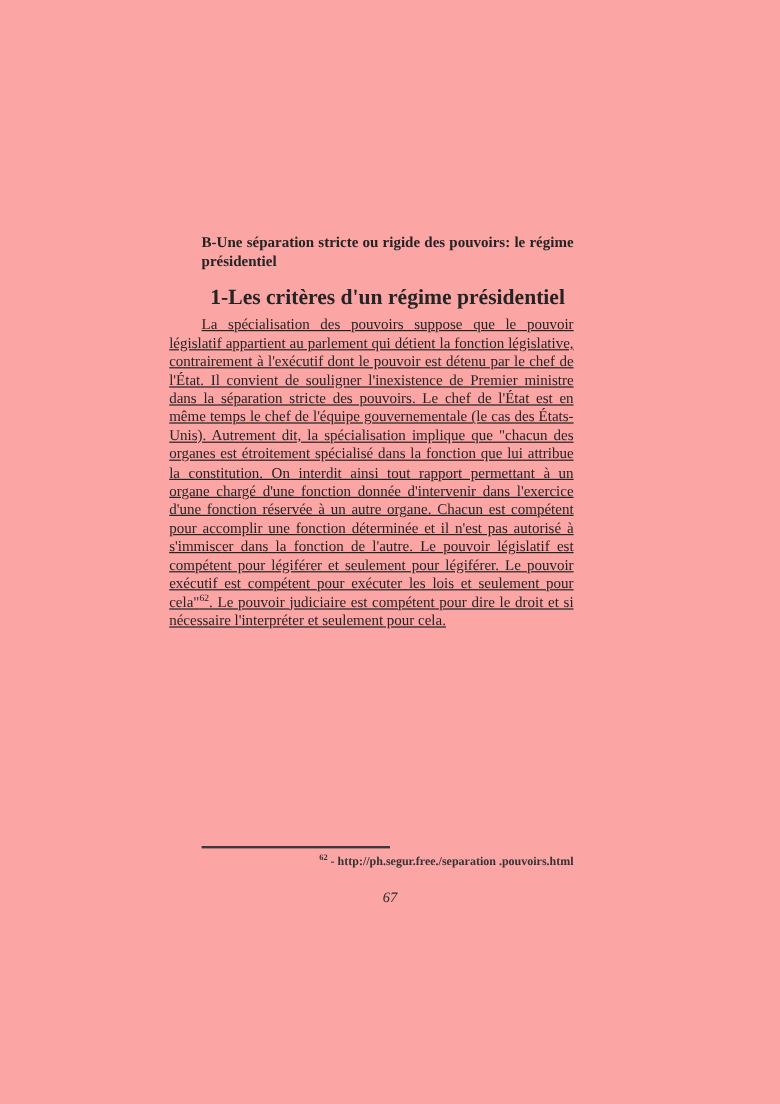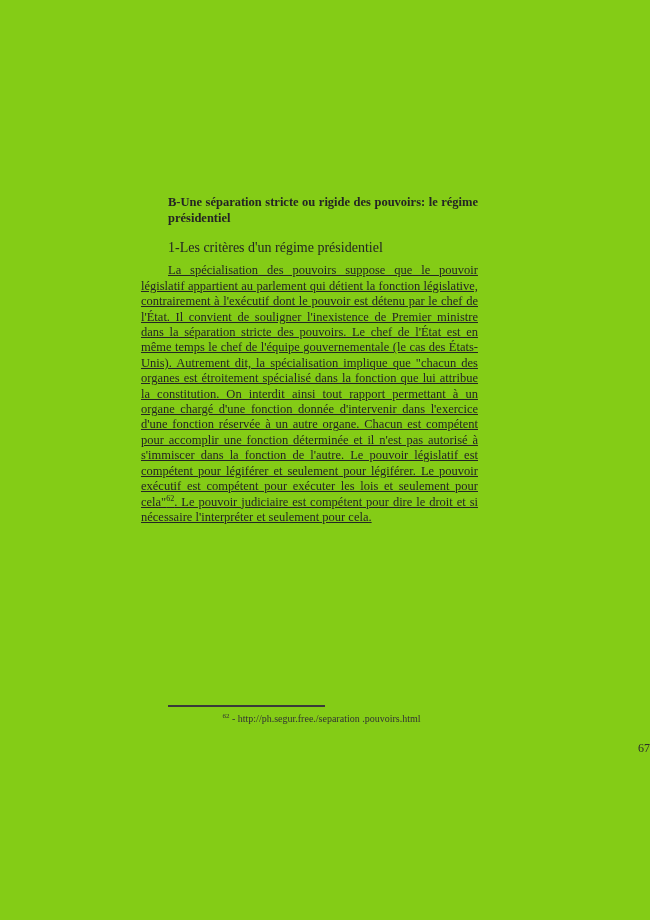--- a/index.html
+++ b/index.html
@@ -4,21 +4,21 @@
 <style>
   html, body {
     margin: 0;
     padding: 0;
     background: #ffffff;
   }
   .page {
     position: relative;
     width: 650px;
     height: 920px;
-    background: #84cc16;
+    background: #fca5a5;
     font-family: "Liberation Serif", "DejaVu Serif", serif;
     color: #242424;
     overflow: hidden;
   }
   .content {
     position: absolute;
     left: 141px;
     top: 194px;
     width: 337px;
   }
@@ -35,24 +35,24 @@
     font-weight: bold;
     line-height: 15.4px;
     text-align: justify;
     text-indent: 27px;
   }
   .subheads {
     margin: 14px 0 0 27px;
   }
   .subhead {
     margin: 0;
-    font-size: 14px;
-    font-weight: normal;
+    font-size: 18px;
+    font-weight: bold;
     line-height: 15.4px;
-    text-align: left;
+    text-align: center;
   }
   .body-para {
     margin: 12px 0 0 0;
     font-size: 12.5px;
     line-height: 15.4px;
     text-align: justify;
     text-indent: 27px;
   }
   .body-para.main {
     margin-top: 8px;
@@ -74,35 +74,37 @@
     width: 157px;
     height: 1.5px;
     background: #3a3a3a;
   }
   .footnote-text {
     margin: 6px 0 12px 0;
     padding-left: 24px;
     font-size: 10px;
     line-height: 12px;
     color: #333333;
-    text-align: center;
+    text-align: right;
+    font-weight: bold;
   }
   .footnote-text sup {
     font-size: 7px;
     line-height: 0;
     vertical-align: super;
   }
   .page-number {
     position: absolute;
     left: 0;
     top: 741px;
     width: 650px;
-    text-align: right;
+    text-align: center;
     font-size: 12px;
     color: #2b2b2b;
+    font-style: italic;
   }
 </style>
 </head>
 <body>
 
 <div class="page">
 
   <div class="content">
 
     <h2 class="heading">B-Une séparation stricte ou rigide des pouvoirs: le régime présidentiel</h2>

